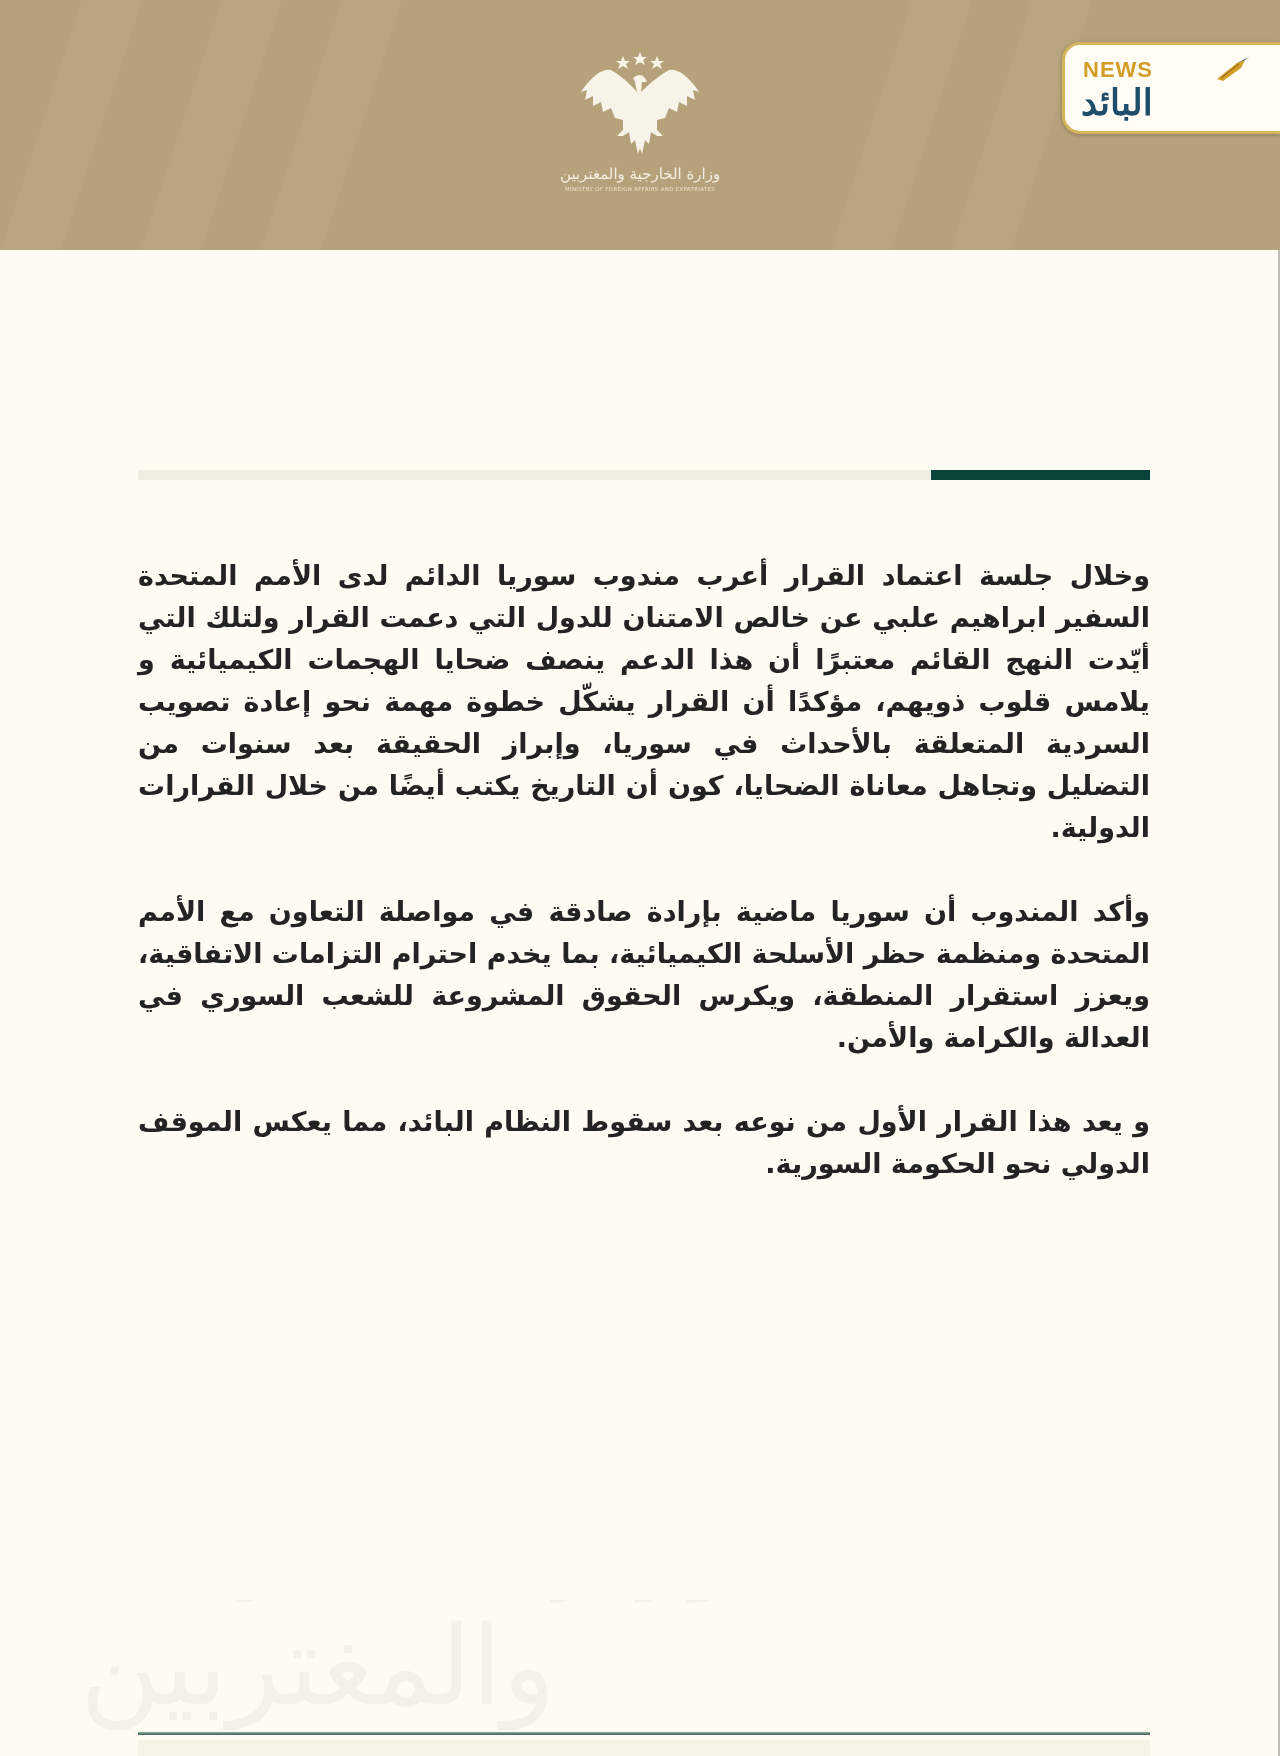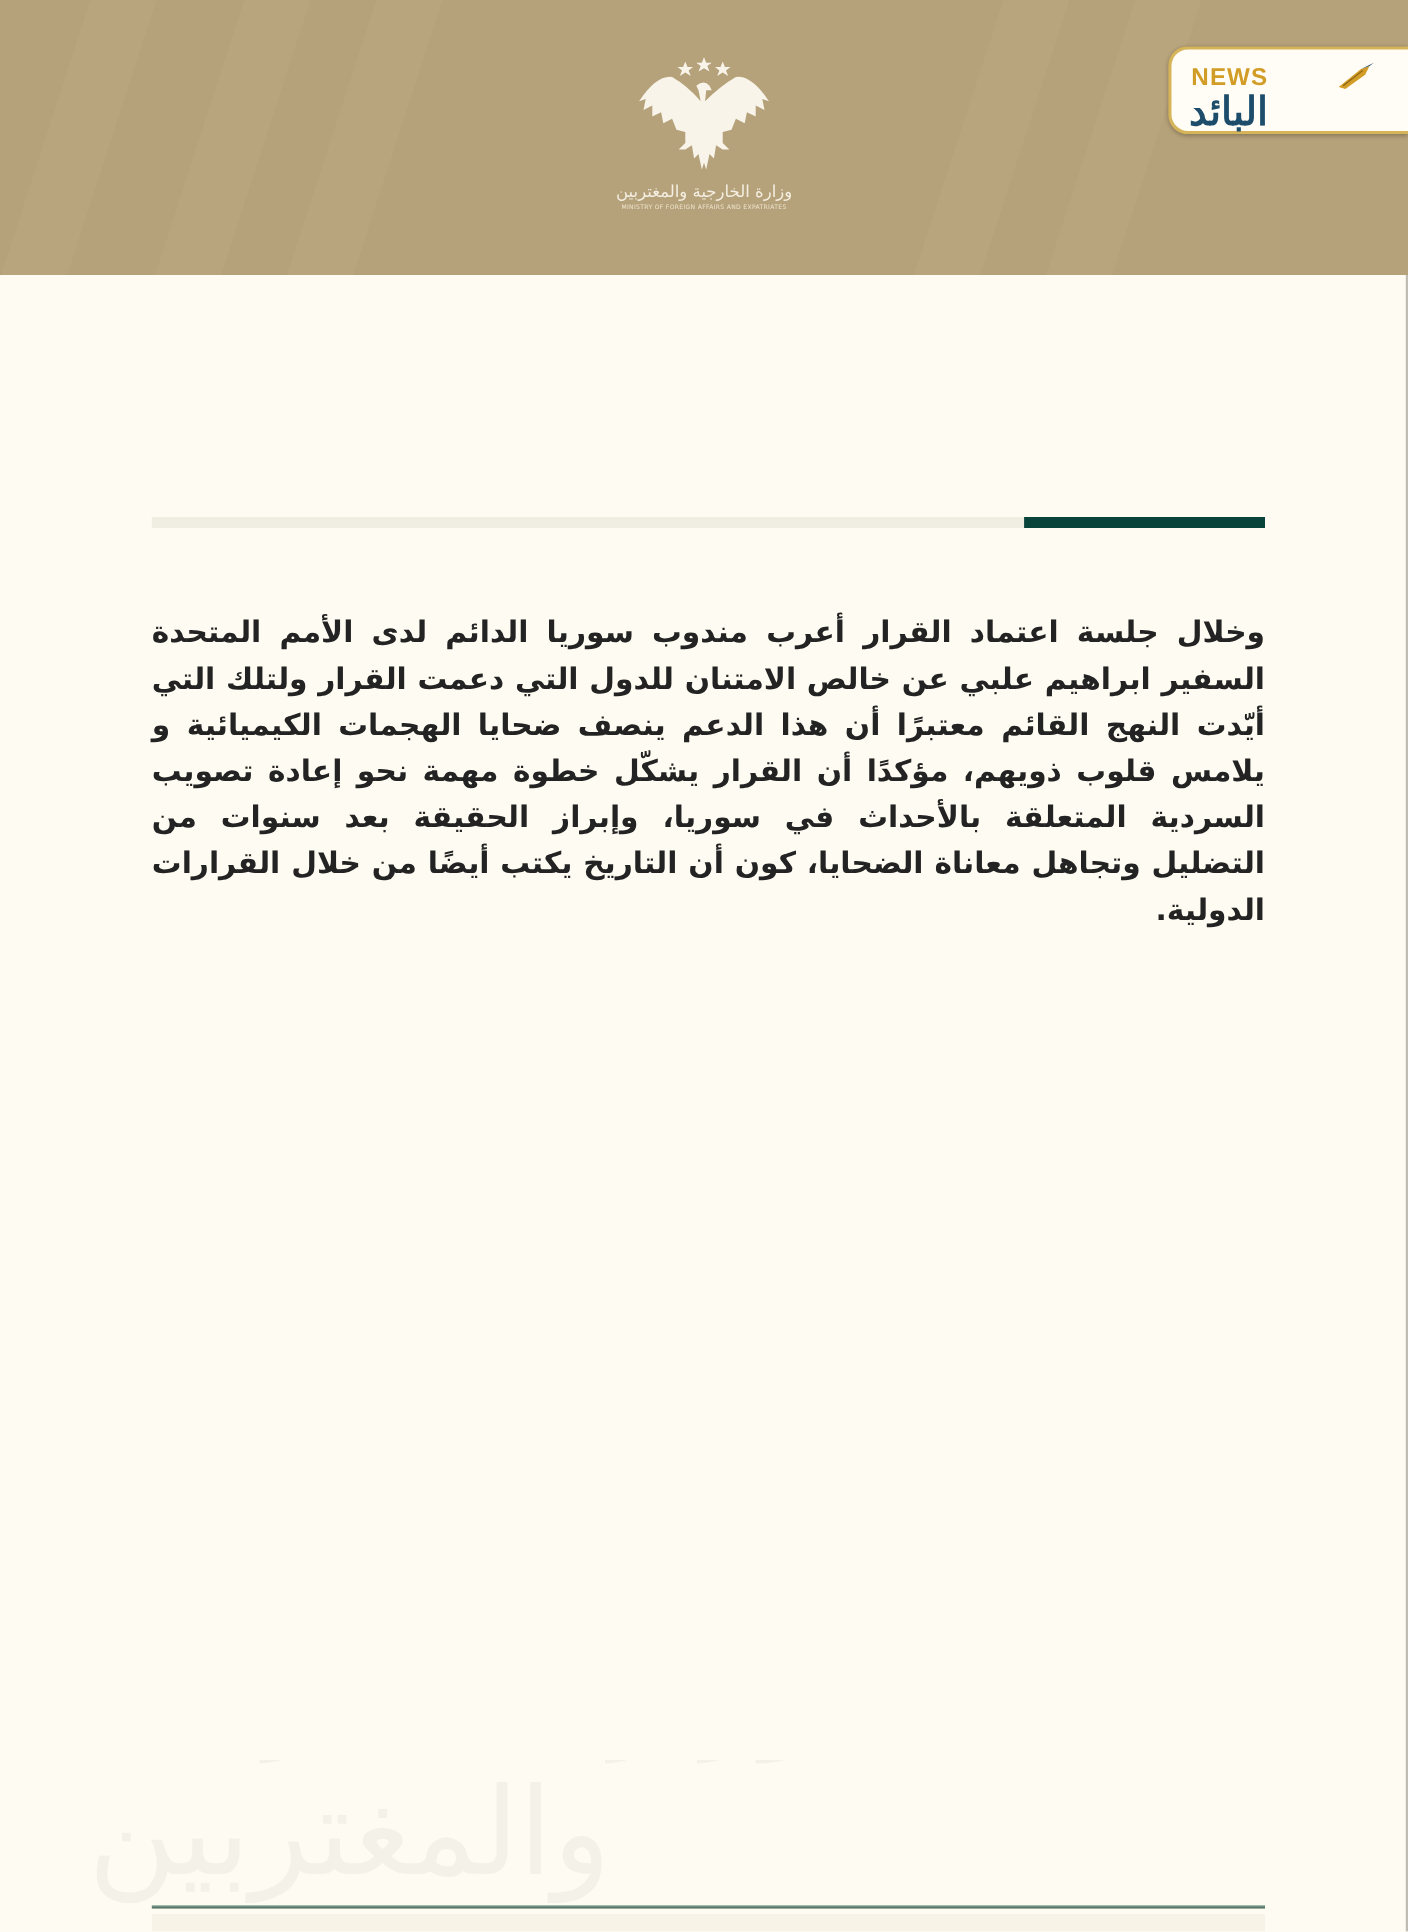--- a/index.html
+++ b/index.html
@@ -27,21 +27,21 @@
     .emblem svg { display: block; margin: 0 auto; }
     .emblem-ar {
       color: #f4efe2; font-family: "DejaVu Serif", serif; font-size: 15px;
       margin-top: 2px; letter-spacing: -0.5px; white-space: nowrap;
     }
     .emblem-en {
       color: #ece3cc; font-size: 5.5px; letter-spacing: 0.3px; margin-top: 3px;
       white-space: nowrap;
     }
     .news-logo {
-      position: absolute; left: 1062px; top: 42px; width: 218px; height: 80px;
+      position: absolute; left: 1062px; top: 42px; width: 218px; height: 92px;
       background: #fffdf6;
       border: 3px solid #d6b45a;
       border-right: none;
       border-radius: 18px 0 0 18px;
       box-shadow: 0 1px 4px rgba(0,0,0,0.25);
       text-align: right;
     }
     .news-word {
       position: absolute; left: 18px; top: 12px;
       font-family: "Liberation Sans", sans-serif; font-weight: bold;
@@ -120,20 +120,22 @@
     </svg>
     <span class="news-ar">البائد</span>
   </div>
 </div>
 
 <div class="divider-track"></div>
 <div class="divider-accent"></div>
 
 <div class="article">
   <p>وخلال جلسة اعتماد القرار أعرب مندوب سوريا الدائم لدى الأمم المتحدة السفير ابراهيم علبي عن خالص الامتنان للدول التي دعمت القرار ولتلك التي أيّدت النهج القائم معتبرًا أن هذا الدعم ينصف ضحايا الهجمات الكيميائية و يلامس قلوب ذويهم، مؤكدًا أن القرار يشكّل خطوة مهمة نحو إعادة تصويب السردية المتعلقة بالأحداث في سوريا، وإبراز الحقيقة بعد سنوات من التضليل وتجاهل معاناة الضحايا، كون أن التاريخ يكتب أيضًا من خلال القرارات الدولية.</p>
+  <p>وأكد المندوب أن سوريا ماضية بإرادة صادقة في مواصلة التعاون مع الأمم المتحدة ومنظمة حظر الأسلحة الكيميائية، بما يخدم احترام التزامات الاتفاقية، ويعزز استقرار المنطقة، ويكرس الحقوق المشروعة للشعب السوري في العدالة والكرامة والأمن.</p>
+  <p>و يعد هذا القرار الأول من نوعه بعد سقوط النظام البائد، مما يعكس الموقف الدولي نحو الحكومة السورية.</p>
 </div>
 
 <div class="watermark">
   <span>وزارة الخارجية والمغتربين</span>
 </div>
 
 <div class="bottom-rule"></div>
 <div class="bottom-band"></div>
 <div class="right-edge"></div>
 

